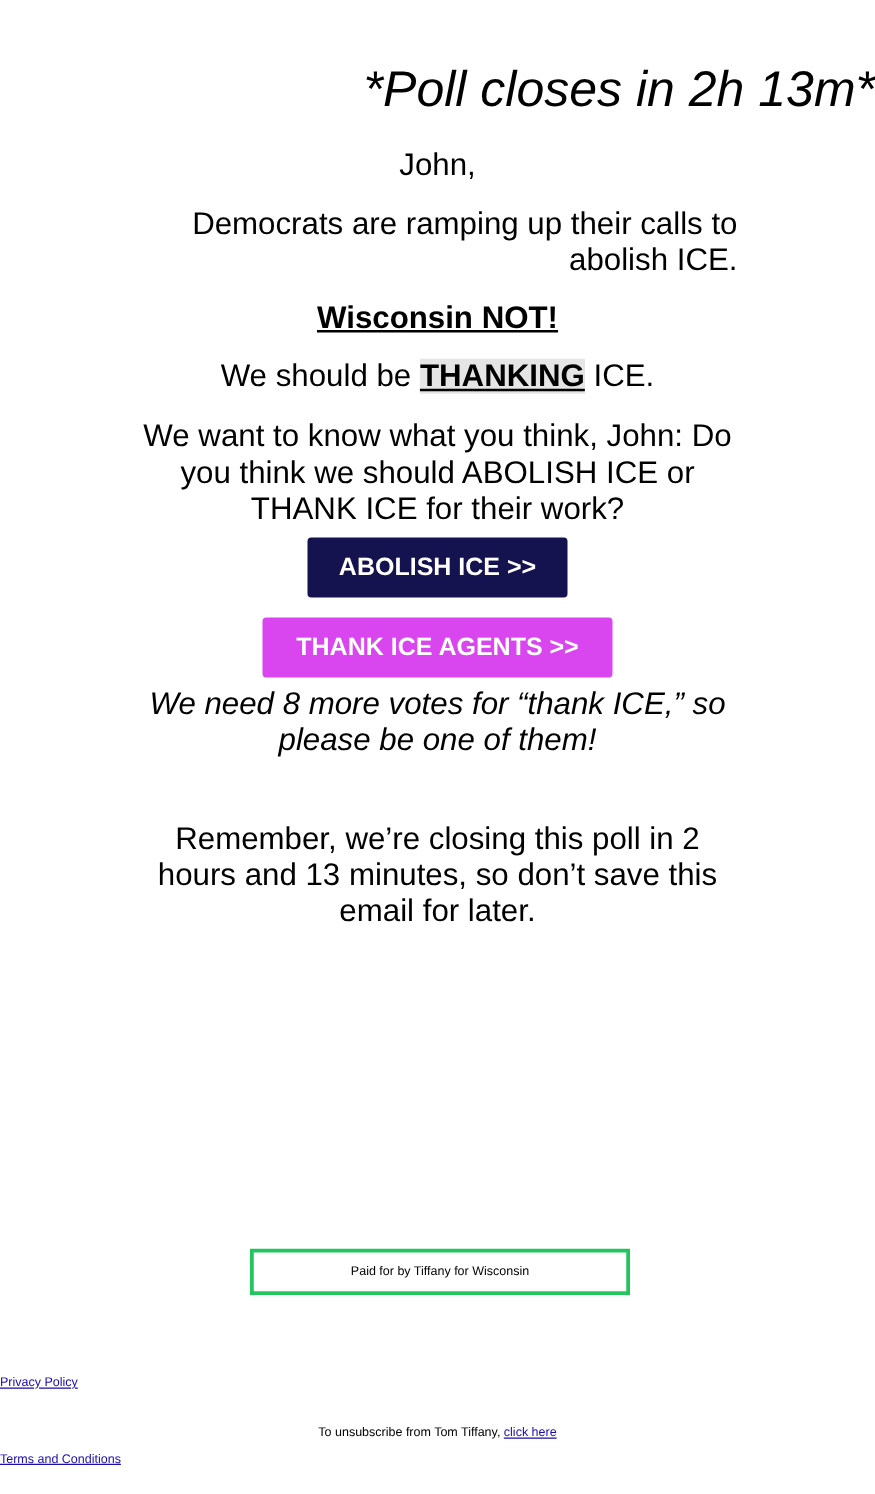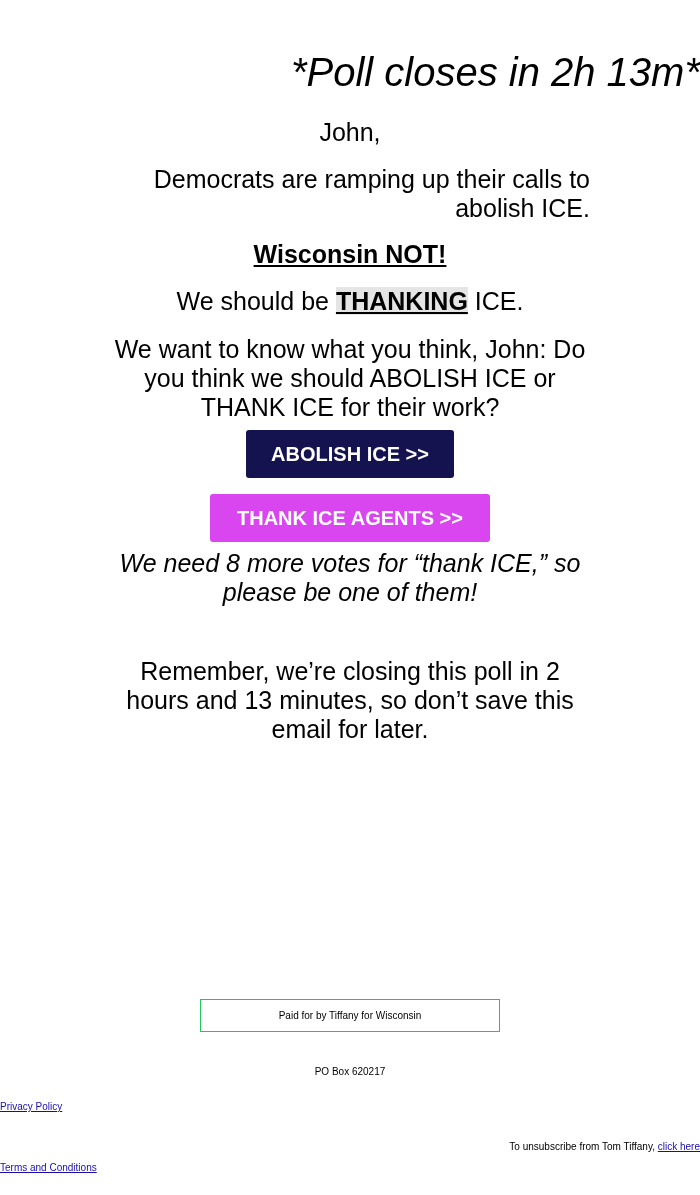--- a/index.html
+++ b/index.html
@@ -69,21 +69,21 @@
       text-align: center;
     }
     .need { position: absolute; top: 549px; left: 110px; width: 480px; font-style: italic; }
     .remember { position: absolute; top: 616px; left: 110px; width: 480px; margin-top: 41px; }
     .paid-box {
       position: absolute;
       top: 999px;
       left: 200px;
       width: 298px;
       height: 31px;
-      border: 1px solid #22c55e;
+      border: 3px solid #22c55e;
       display: flex;
       align-items: center;
       justify-content: center;
       font-size: 10px;
     }
     .address {
       position: absolute;
       top: 1066px;
       left: 0;
       width: 700px;
@@ -104,21 +104,21 @@
       text-decoration: underline;
       cursor: pointer;
     }
     .privacy { top: 1101px; }
     .terms { top: 1162px; }
     .unsub {
       position: absolute;
       top: 1141px;
       left: 0;
       width: 700px;
-      text-align: right;
+      text-align: center;
       font-size: 10px;
       line-height: 12px;
     }
   </style>
 </head>
 <body>
 
 <div>
   <div class="headline">*Poll closes in 2h 13m*</div>
 
@@ -142,21 +142,20 @@
 
   <p class="p remember" style="text-align:center;">Remember, we’re closing this poll in 2 hours and 13 minutes, so don’t save this email for later.</p>
 </div>
 
 <div>
   <div class="paid-box">
     <span>Paid for by Tiffany for Wisconsin</span>
   </div>
 
   <div class="address">
-    <div>PO Box 620217</div>
   </div>
 
   <div class="footer-link privacy">
     <a>Privacy Policy</a>
   </div>
 
   <div class="footer-link terms">
     <a>Terms and Conditions</a>
   </div>
 

